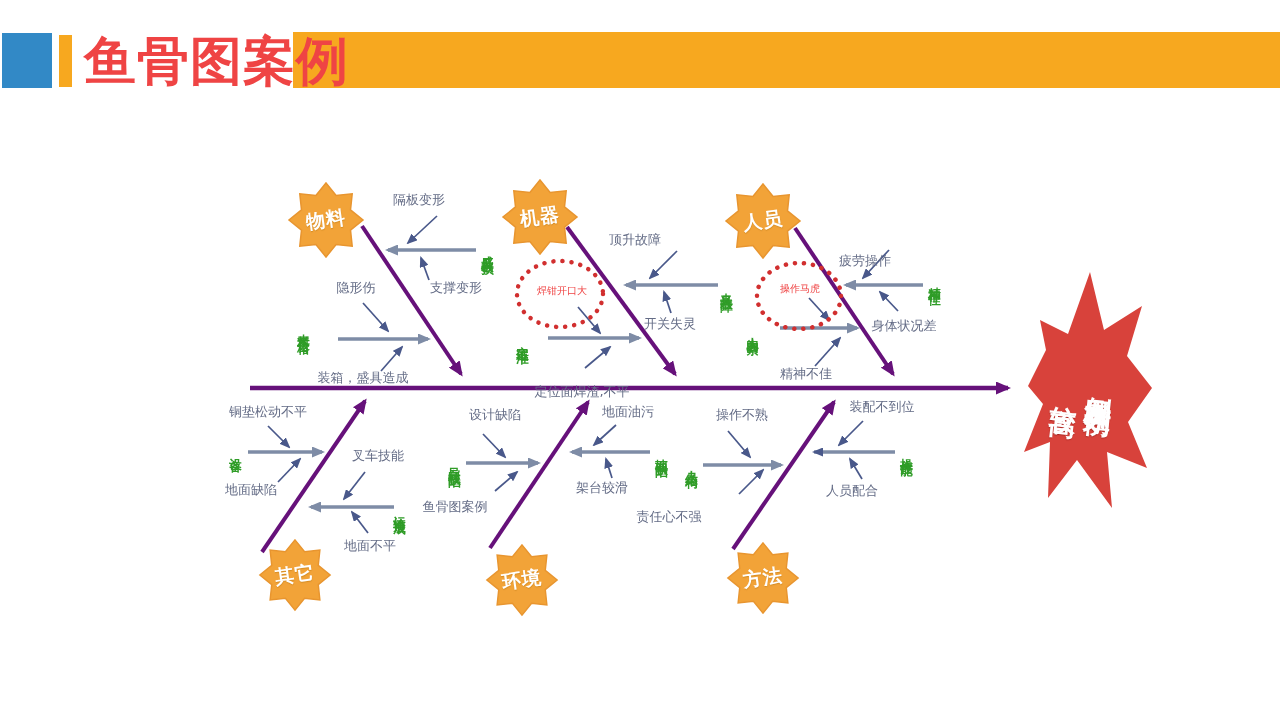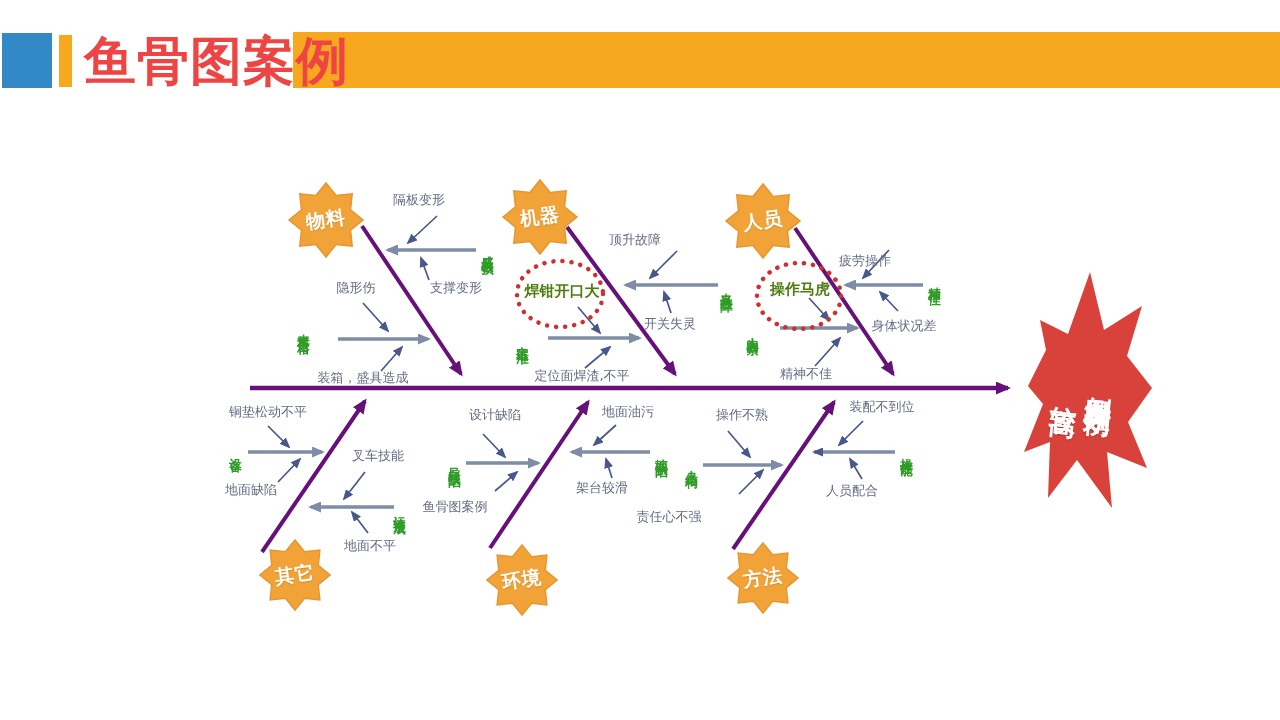--- a/index.html
+++ b/index.html
@@ -21,21 +21,21 @@
     position:absolute;transform:translate(-50%,-50%);
     font-size:13px;color:#646c86;white-space:nowrap;line-height:1.1;
   }
   .lblv{
     position:absolute;transform:translate(-50%,-50%);
     writing-mode:vertical-rl;text-orientation:upright;
     font-size:12.5px;font-weight:bold;color:#2f9c27;letter-spacing:2px;line-height:1.05;white-space:nowrap;
   }
   .lbld{
     position:absolute;transform:translate(-50%,-50%);
-    font-size:15px;font-weight:bold;color:#4d7c0f;white-space:nowrap;
+    font-size:10px;font-weight:normal;color:#ef4444;white-space:nowrap;
   }
   .cat{
     position:absolute;transform:translate(-50%,-50%) rotate(-8deg);
     font-size:19px;font-weight:bold;color:#ffffff;letter-spacing:1px;white-space:nowrap;
     text-shadow:0 1px 1px rgba(160,100,0,.35);
   }
   .effect-col{
     position:absolute;transform:translate(-50%,-50%) rotate(6deg);
     writing-mode:vertical-rl;text-orientation:upright;
     font-size:27px;font-weight:bold;color:#ffffff;letter-spacing:3px;white-space:nowrap;
@@ -150,21 +150,21 @@
   <div class="lbl" style="left:456px;top:288px;">支撑变形</div>
   <div class="lbl" style="left:356px;top:288px;">隐形伤</div>
   <div class="lblv" style="left:304px;top:329px;">来料不合格</div>
   <div class="lbl" style="left:363px;top:378px;">装箱，盛具造成</div>
 
   <div class="lbl" style="left:635px;top:240px;">顶升故障</div>
   <div class="lblv" style="left:727px;top:287px;">夹具故障</div>
   <div class="lbl" style="left:670px;top:324px;">开关失灵</div>
   <div class="lbld" style="left:562px;top:291px;">焊钳开口大</div>
   <div class="lblv" style="left:523px;top:340px;">定位不准</div>
-  <div class="lbl" style="left:582px;top:376px;">定位面焊渣,不平</div>
+  <div class="lbl" style="left:582px;top:392px;">定位面焊渣,不平</div>
 
   <div class="lbl" style="left:865px;top:225px;margin-top:36px;">疲劳操作</div>
   <div class="lblv" style="left:935px;top:281px;">精神不佳</div>
   <div class="lbl" style="left:904px;top:326px;">身体状况差</div>
   <div class="lbld" style="left:800px;top:289px;">操作马虎</div>
   <div class="lblv" style="left:753px;top:331px;">人为因素</div>
   <div class="lbl" style="left:806px;top:374px;">精神不佳</div>
 
   <div class="lbl" style="left:268px;top:412px;">铜垫松动不平</div>
   <div class="lblv" style="left:236px;top:450px;">设备</div>

